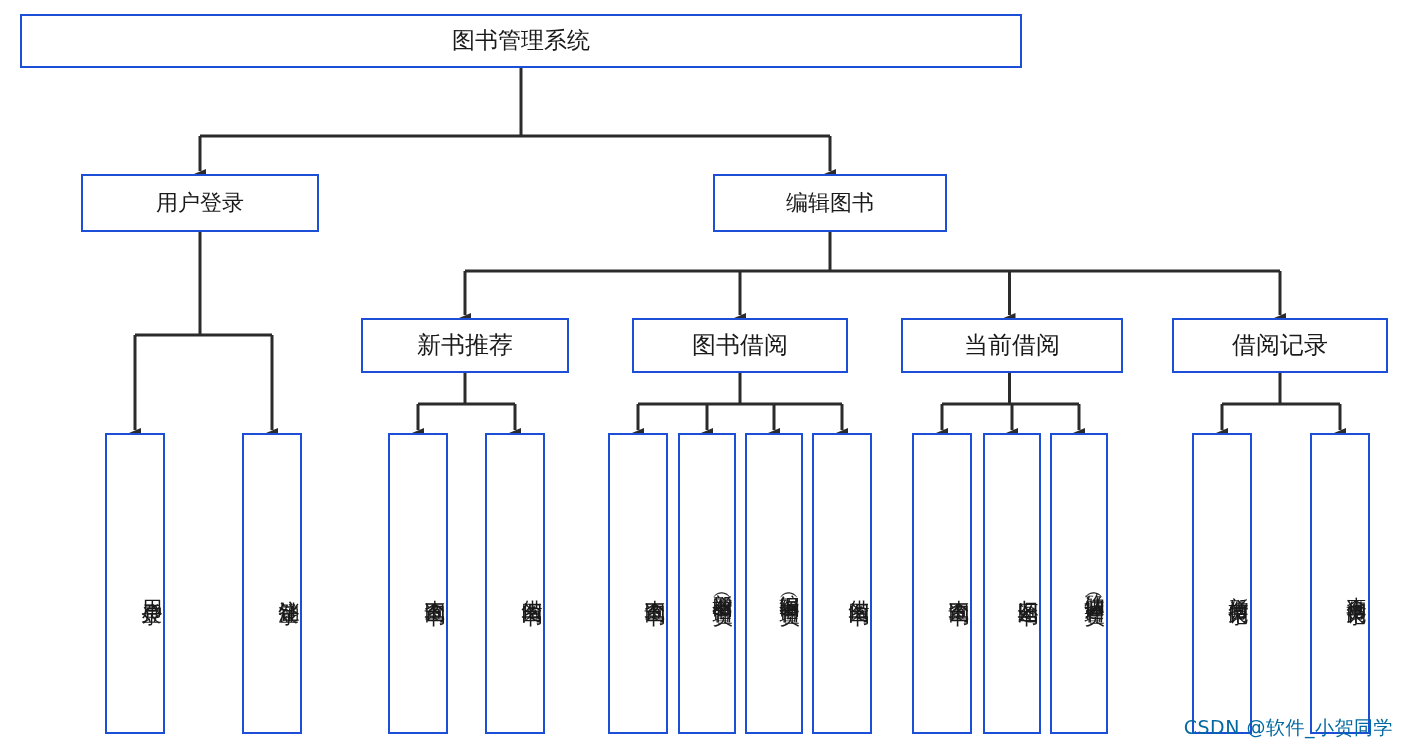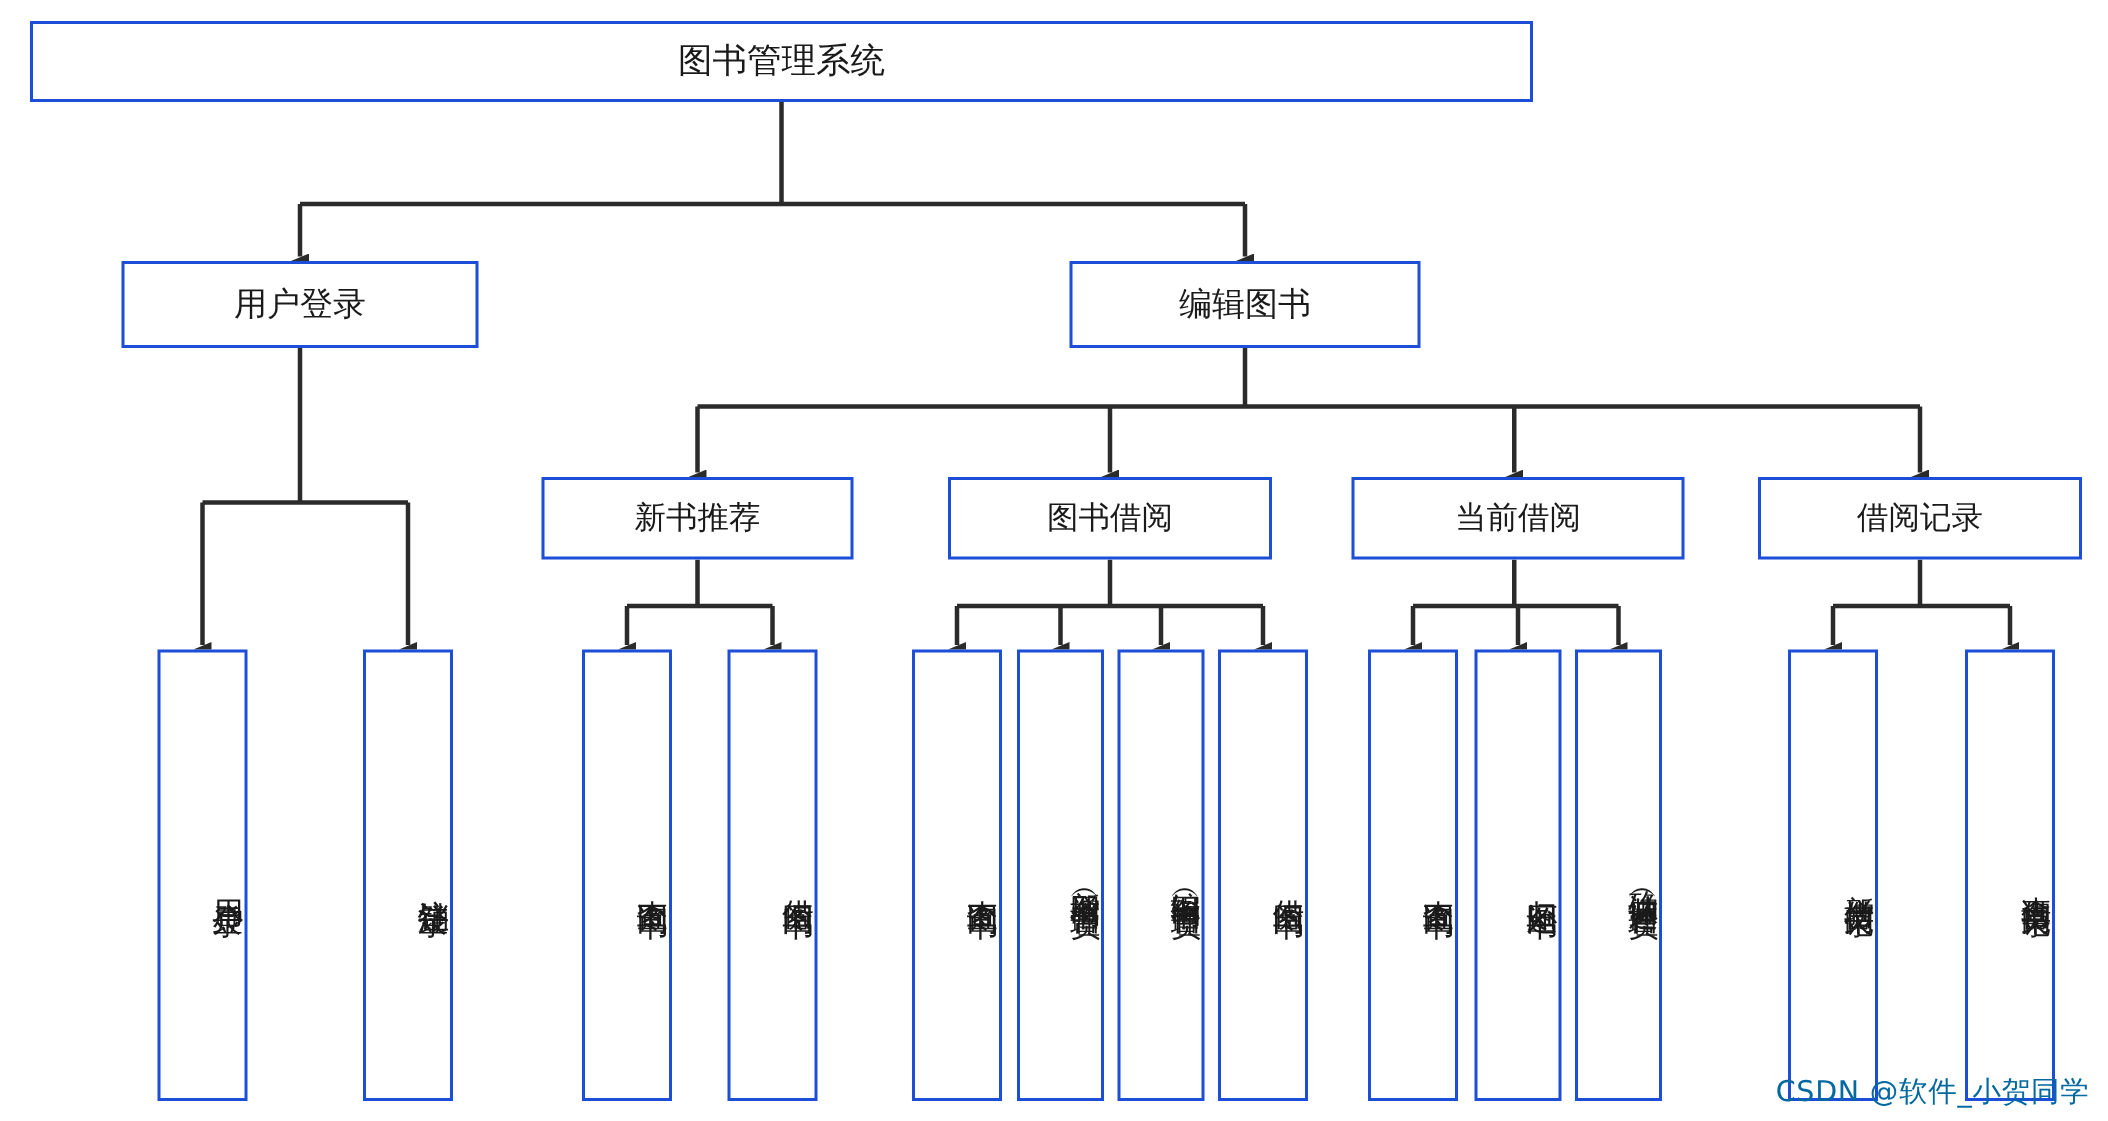--- a/index.html
+++ b/index.html
@@ -38,21 +38,21 @@
     line-height: 1.12;
     font-family: Liberation Serif, serif;
   }
   .node.root {
     font-size: 23px;
   }
   .node.lvl1 {
     font-size: 22px;
   }
   .node.lvl2 {
-    font-size: 21px;
+    font-size: 24px;
   }
   .node.leaf {
     font-size: 21px;
     writing-mode: vertical-rl;
     text-orientation: upright;
     align-items: flex-start;
     justify-content: center;
     padding-top: 6px;
     letter-spacing: 2px;
   }

